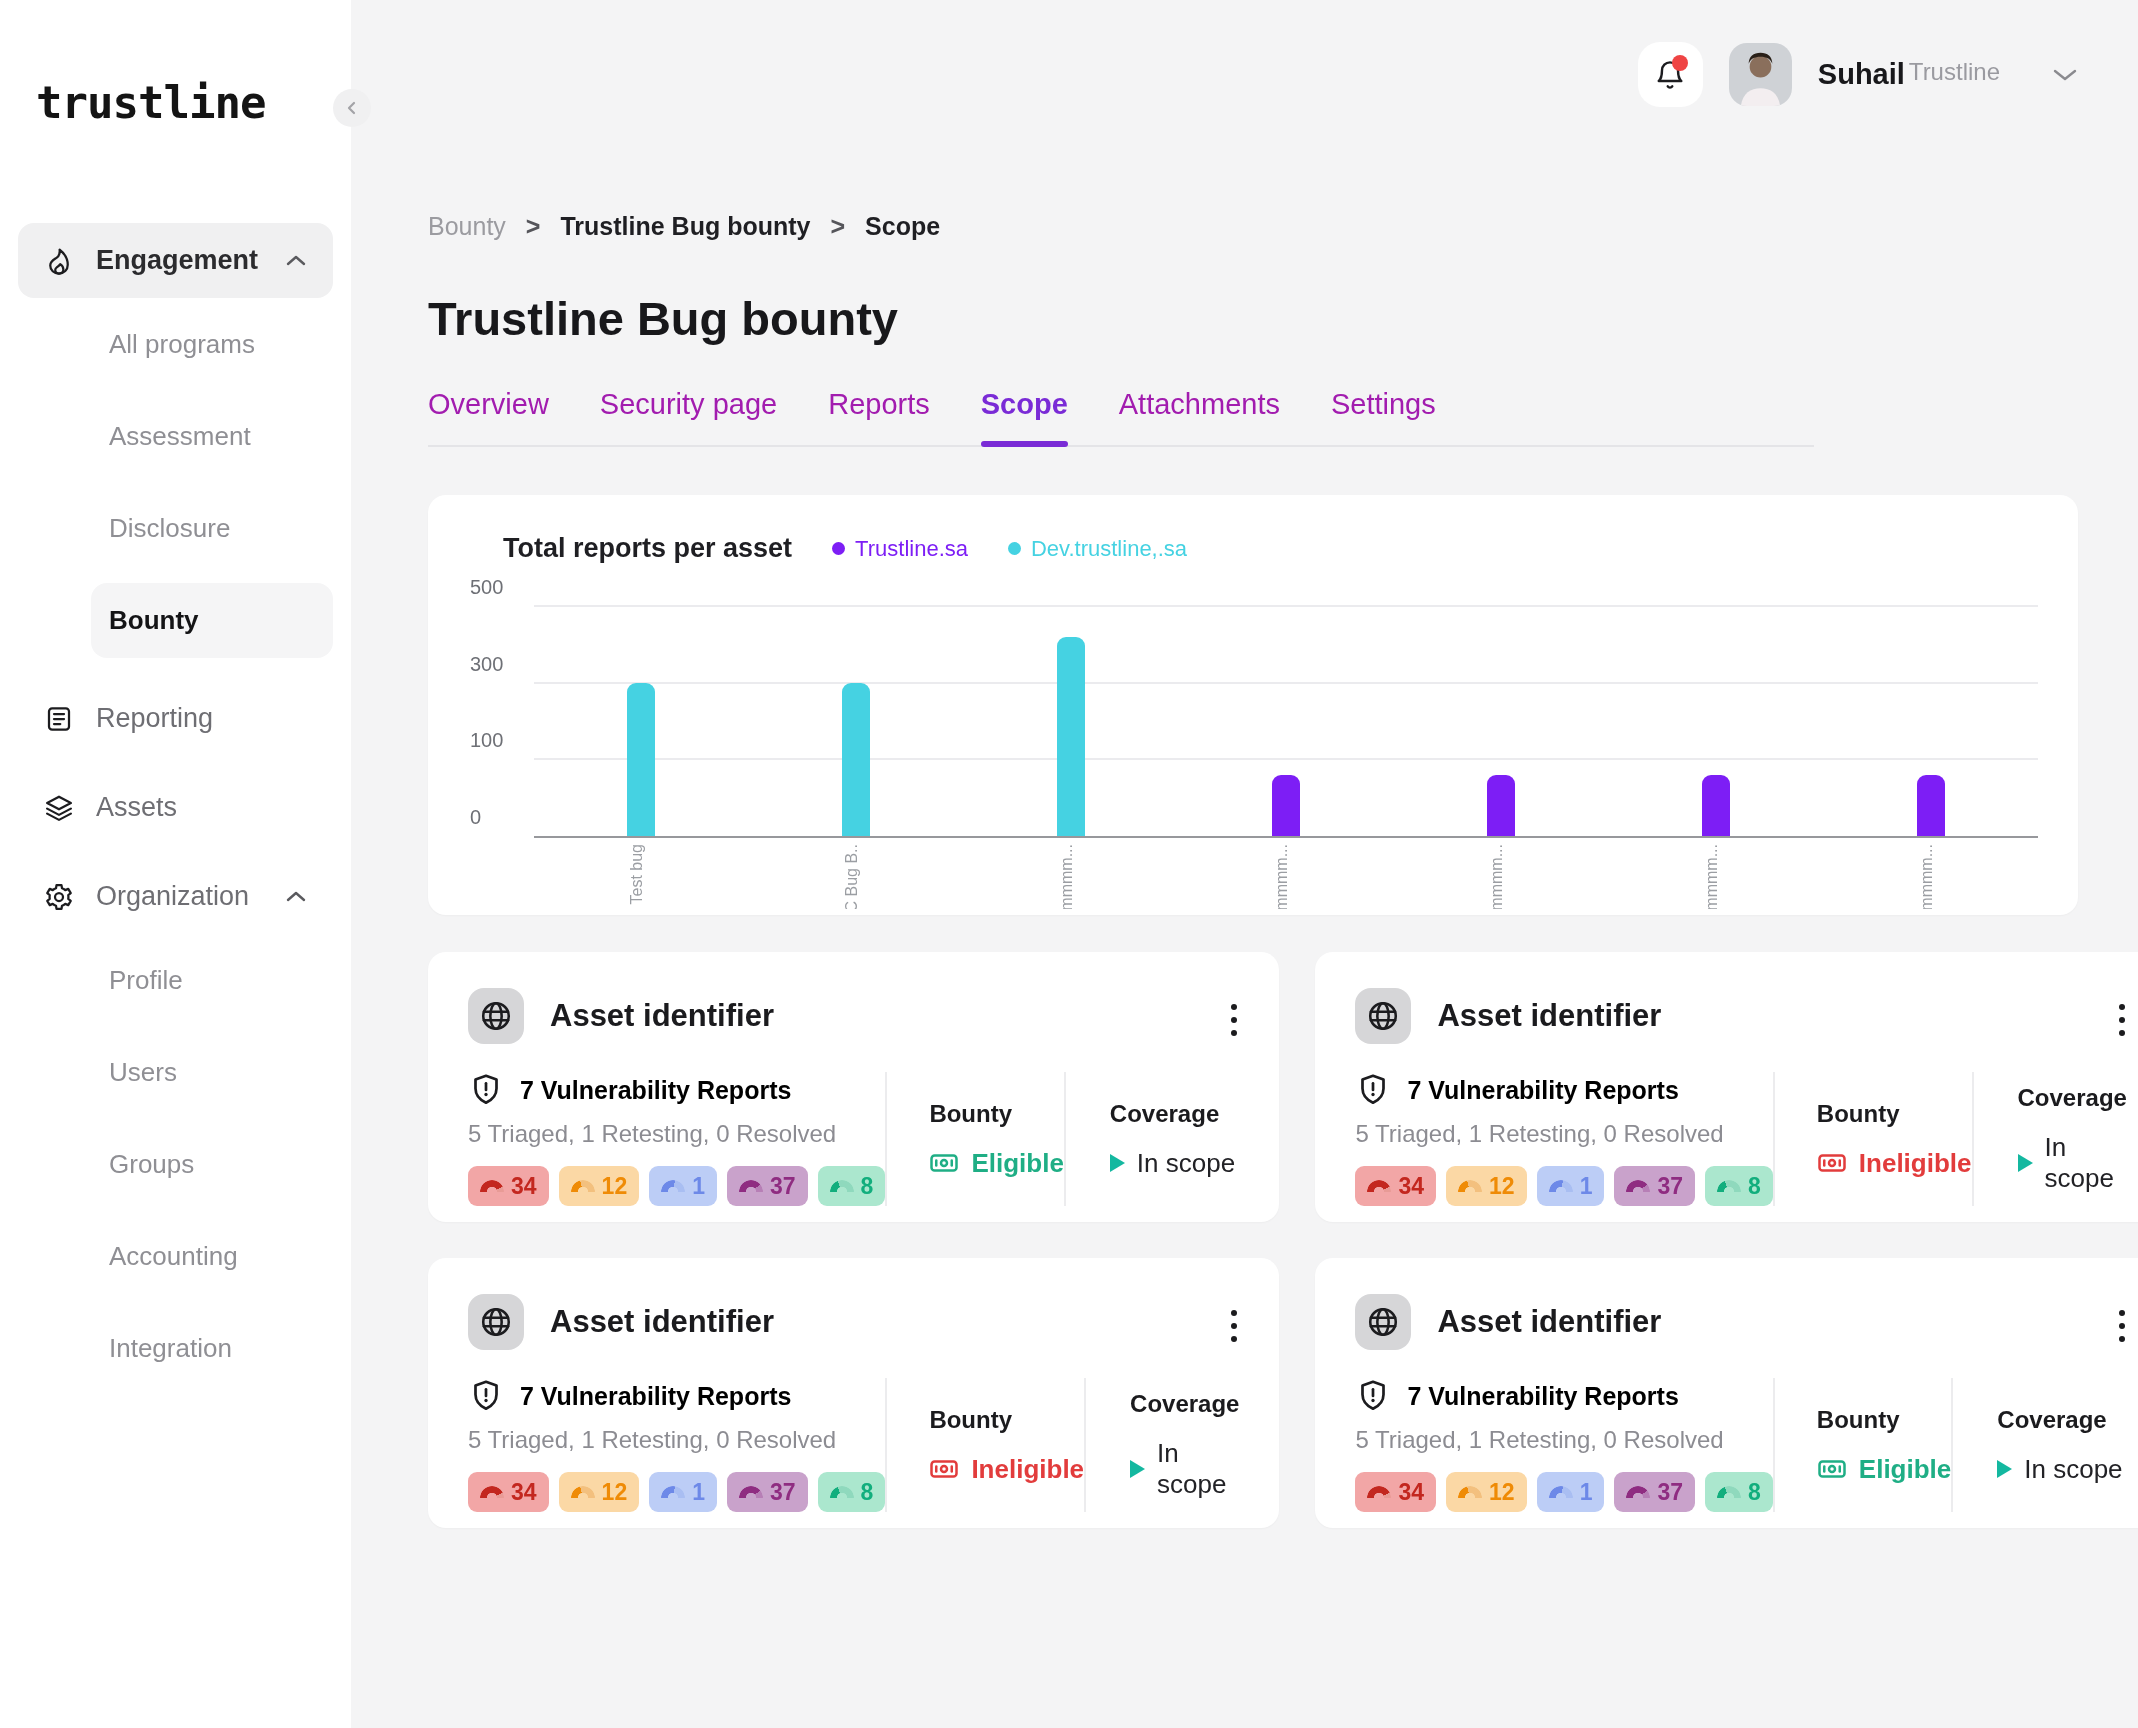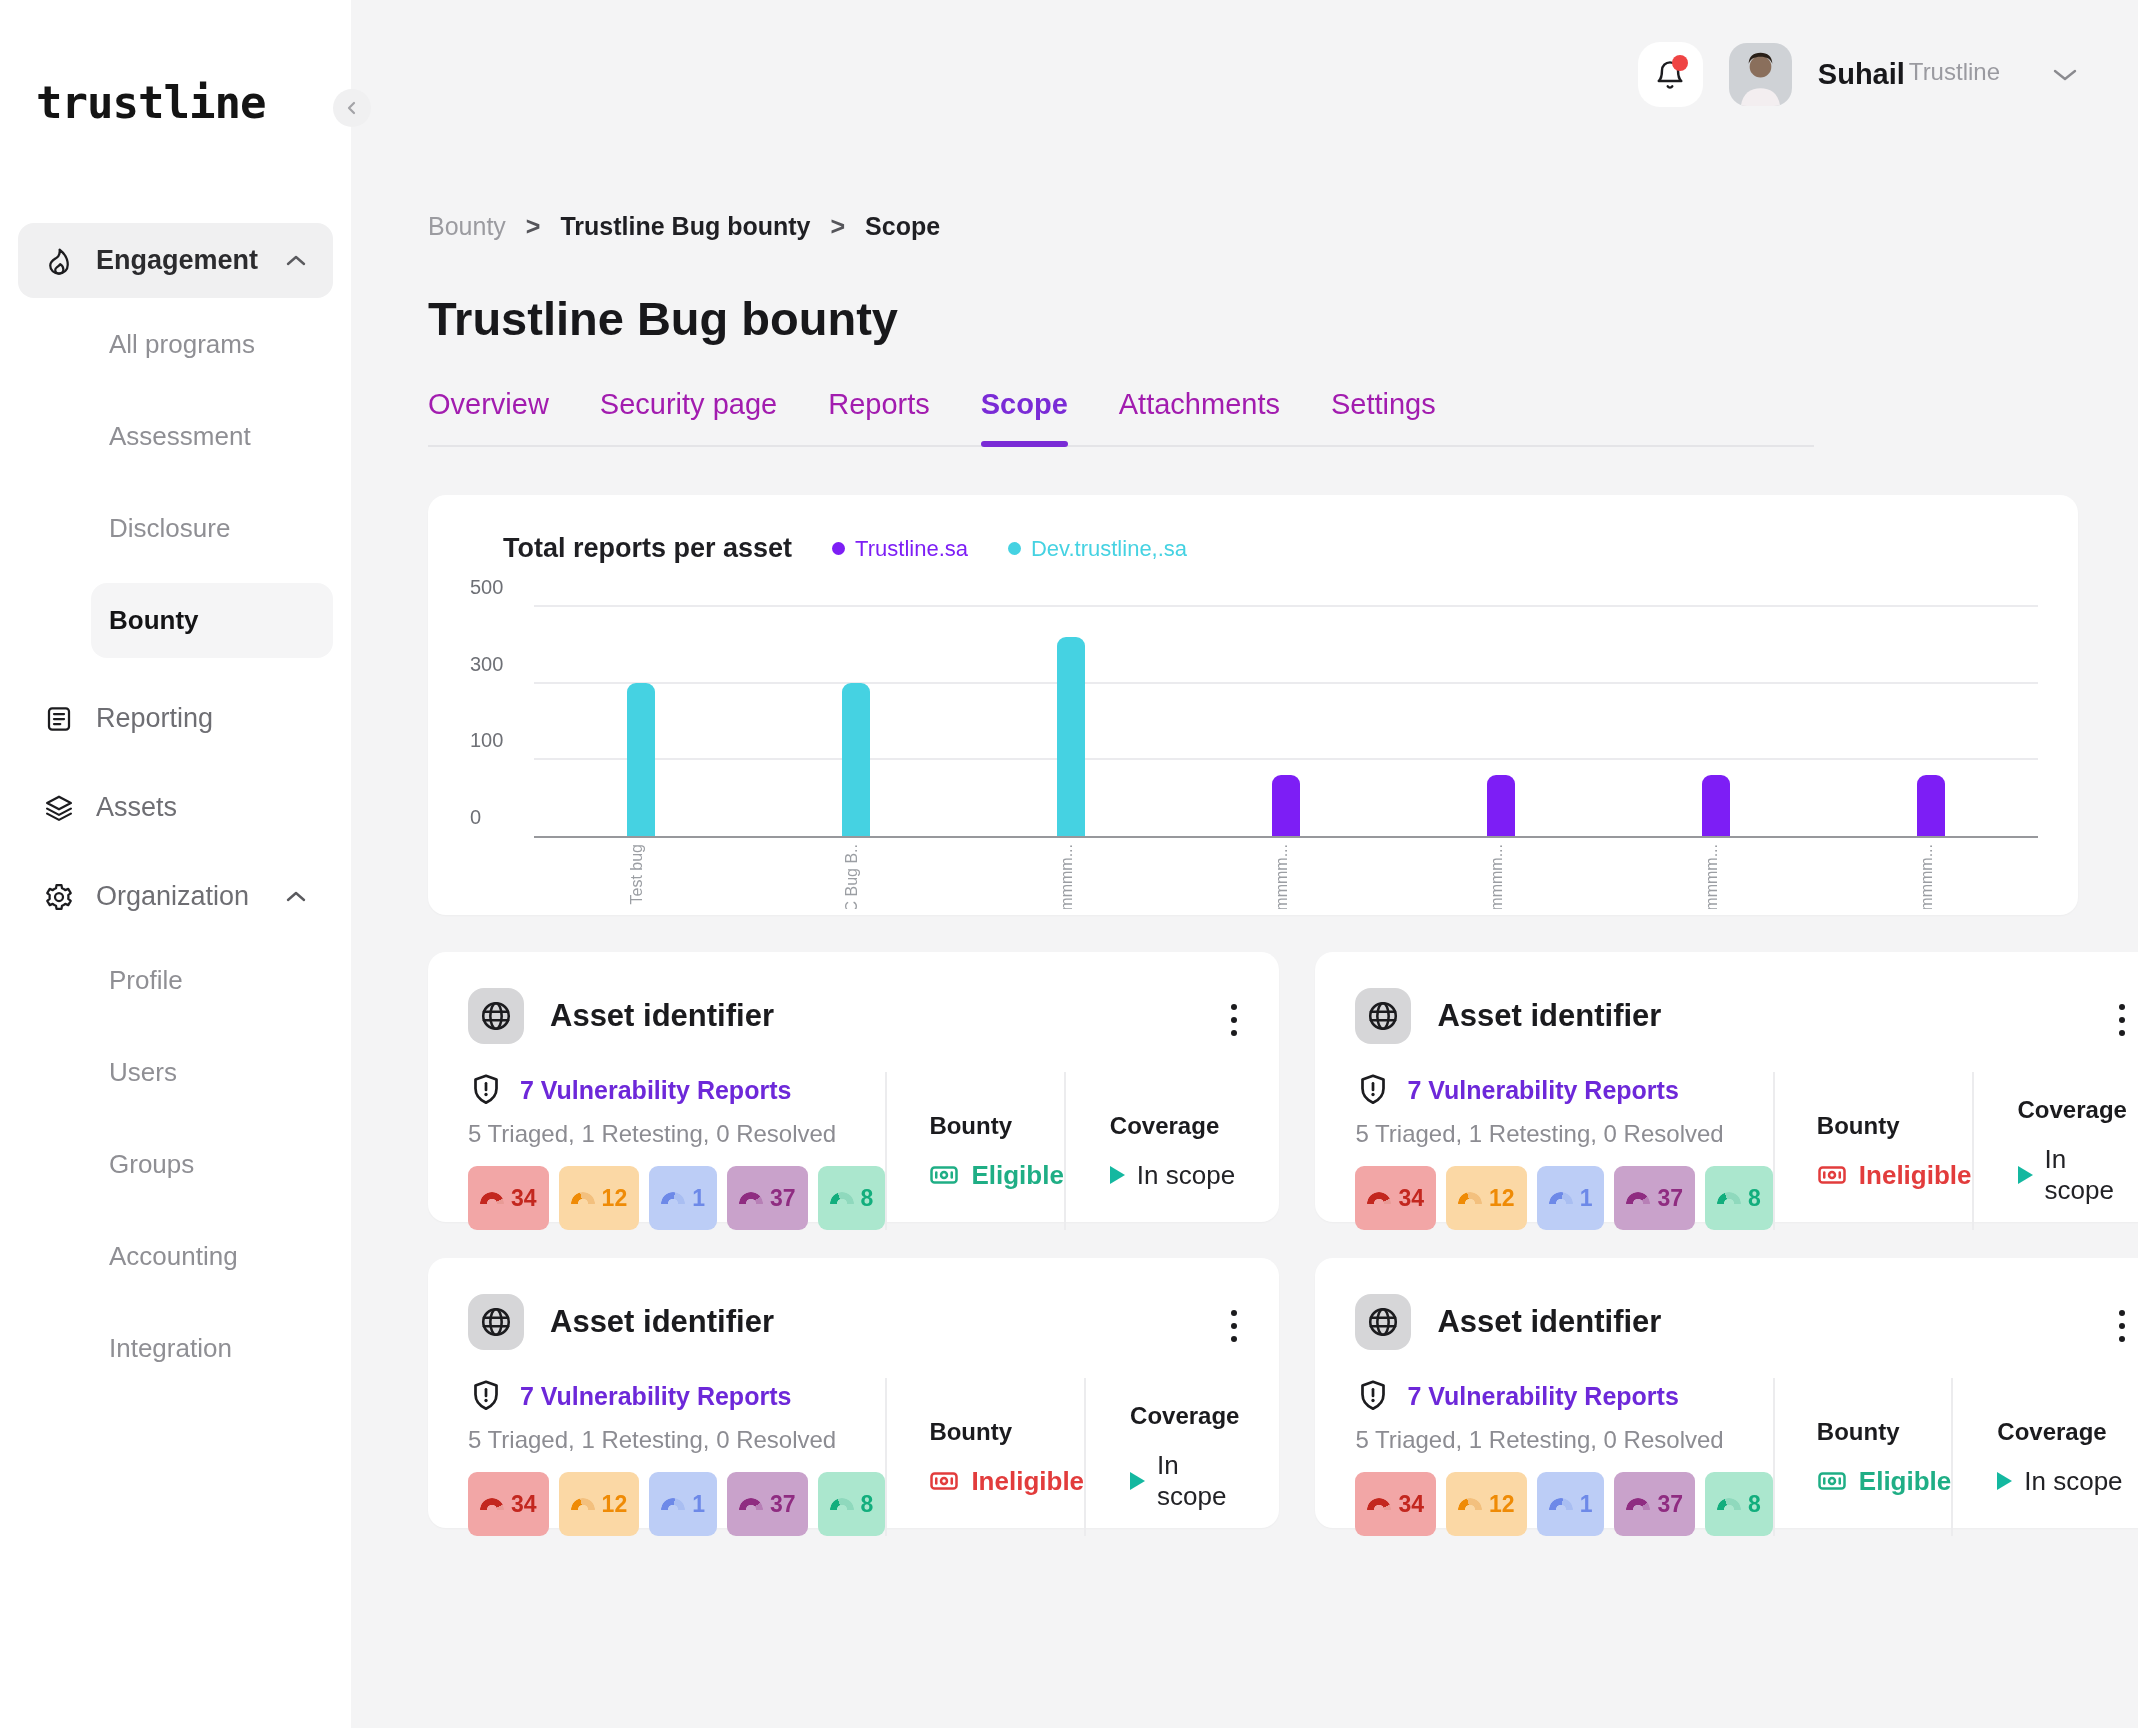--- a/index.html
+++ b/index.html
@@ -86,25 +86,25 @@
   .card-head{display:flex;align-items:center;gap:26px;}
   .globe-chip{width:56px;height:56px;border-radius:16px;background:#d6d6d8;
               display:flex;align-items:center;justify-content:center;}
   .asset-title{font-size:31px;font-weight:600;color:#1b1b1e;}
   .kebab{position:absolute;right:34px;top:44px;display:flex;flex-direction:column;gap:7px;
          padding:8px;cursor:pointer;}
   .kebab i{width:6px;height:6px;border-radius:50%;background:#1b1b1e;}
   .card-body{display:flex;margin-top:28px;}
   .col-reports{flex:0 0 46%;}
   .rep-line{display:flex;align-items:center;gap:16px;}
-  .rep-line .txt{font-size:25px;font-weight:700;color:#6d28d9;}
+  .rep-line .txt{font-size:25px;font-weight:700;color:#000000;}
   .triage{margin-top:12px;font-size:24px;color:#8c8c92;}
   .sev-chips{margin-top:18px;display:flex;gap:10px;}
   .sev-chip{height:40px;border-radius:9px;display:flex;align-items:center;gap:7px;
-            padding:12px 12px;font-size:23px;font-weight:700;}
+            padding:0 12px;font-size:23px;font-weight:700;}
   .gauge{display:inline-block;width:24px;height:12px;border-radius:12px 12px 0 0;}
   .divcol{border-left:2px solid #ececee;}
   .col-bounty{flex:0 0 23%;padding-left:42px;display:flex;flex-direction:column;
               justify-content:center;gap:20px;box-sizing:border-box;}
   .col-coverage{flex:1;padding-left:44px;display:flex;flex-direction:column;
                 justify-content:center;gap:20px;box-sizing:border-box;}
   .col-h{font-size:24px;font-weight:700;color:#1b1b1e;}
   .status-row{display:flex;align-items:center;gap:12px;font-size:26px;font-weight:600;}
   .status-row.eligible{color:#1fae85;}
   .status-row.ineligible{color:#e23c3c;}

